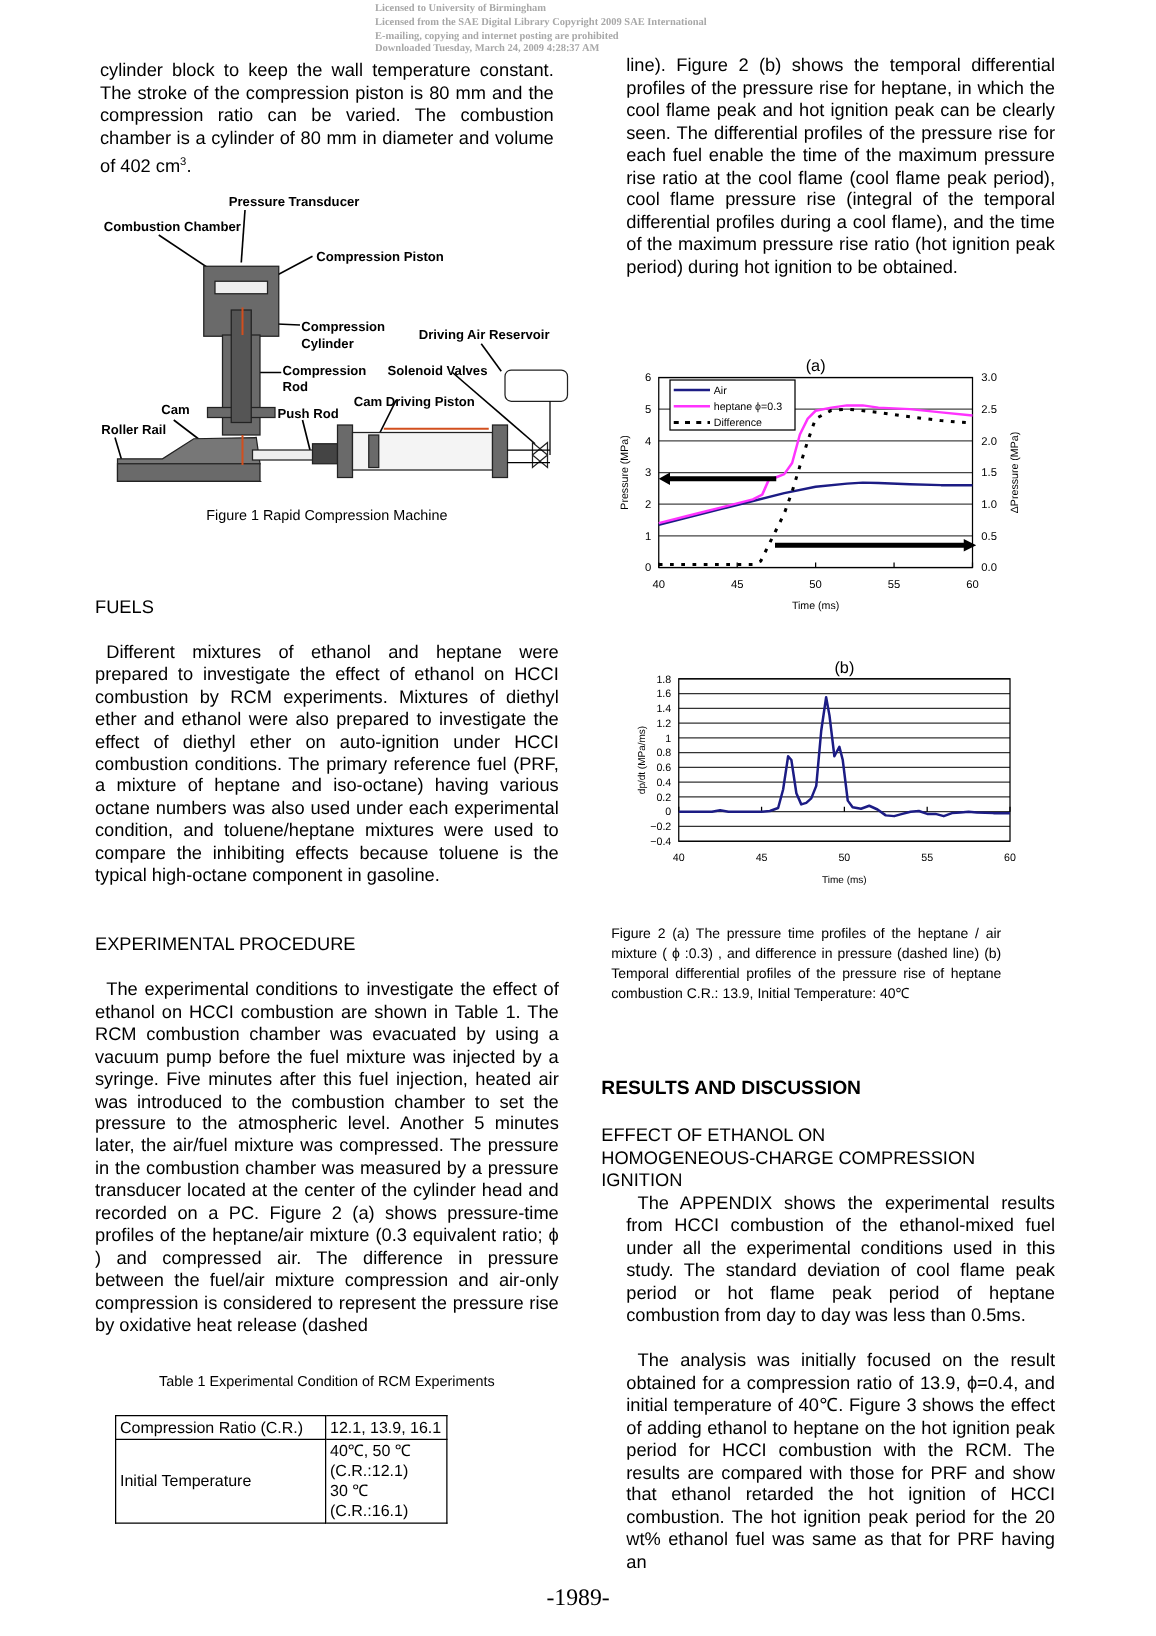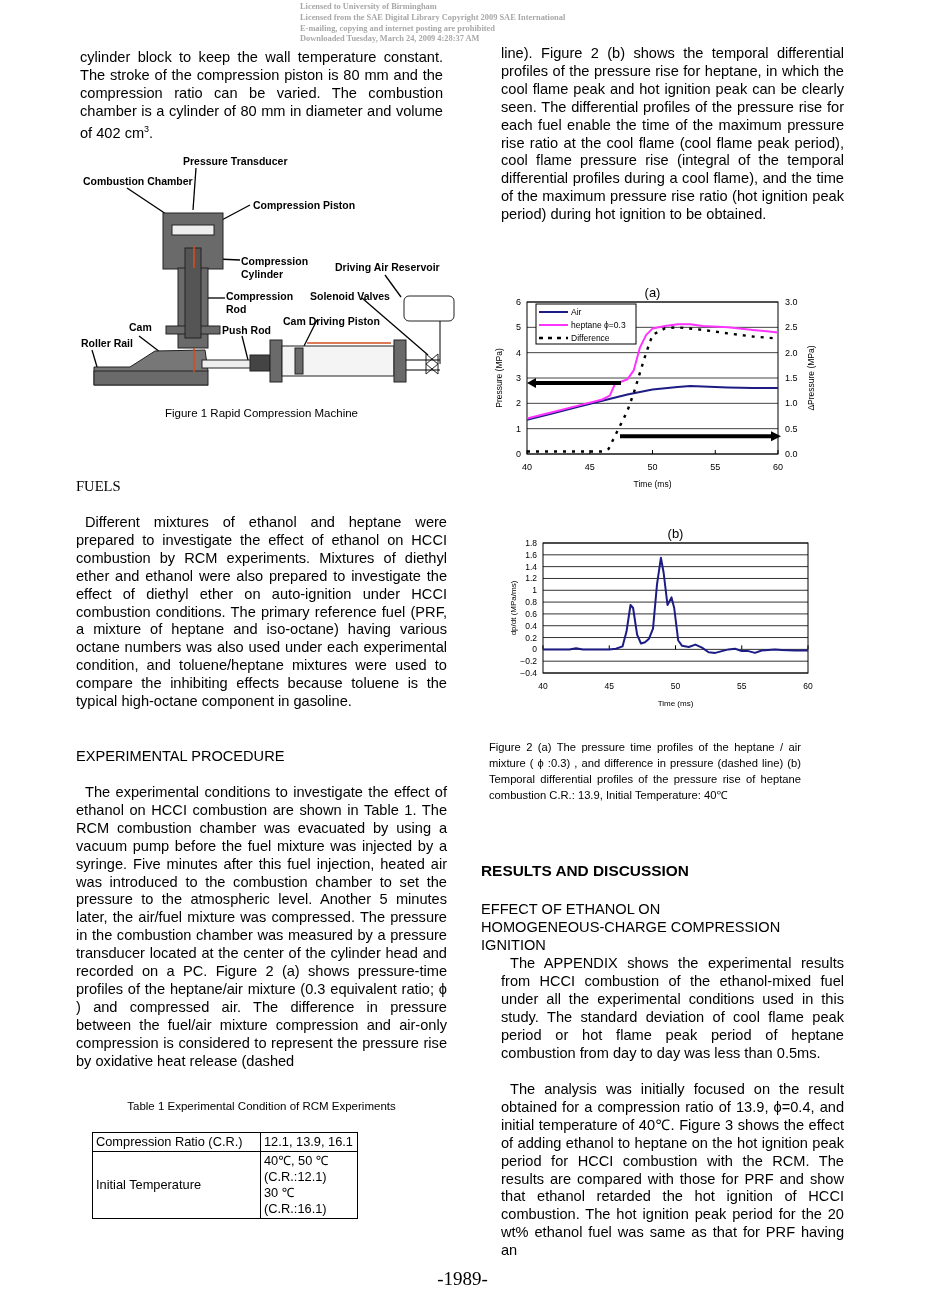--- a/index.html
+++ b/index.html
@@ -89,21 +89,21 @@
     <line x1="336" y1="220" x2="370" y2="220"></line>
   </g>
   <g stroke="#d24f1e" stroke-width="1.6">
     <line x1="124" y1="96" x2="124" y2="118"></line>
     <line x1="124" y1="198" x2="124" y2="222"></line>
     <line x1="237" y1="193" x2="321" y2="193"></line>
   </g>
 </svg>
 <div class="caption" style="left:76px;top:407px;width:371px;">Figure 1 Rapid Compression Machine</div>
 
-<div class="heading" style="left:76px;top:478px;font-family:Liberation Serif, serif;">FUELS</div>
+<div class="heading" style="left:76px;top:478px;">FUELS</div>
 <div class="col left indent" style="top:514px;">Different mixtures of ethanol and heptane were prepared to investigate the effect of ethanol on HCCI combustion by RCM experiments. Mixtures of diethyl ether and ethanol were also prepared to investigate the effect of diethyl ether on auto-ignition under HCCI combustion conditions. The primary reference fuel (PRF, a mixture of heptane and iso-octane) having various octane numbers was also used under each experimental condition, and toluene/heptane mixtures were used to compare the inhibiting effects because toluene is the typical high-octane component in gasoline.</div>
 
 <div class="heading" style="left:76px;top:748px;">EXPERIMENTAL PROCEDURE</div>
 <div class="col left indent" style="top:784px;">The experimental conditions to investigate the effect of ethanol on HCCI combustion are shown in Table 1. The RCM combustion chamber was evacuated by using a vacuum pump before the fuel mixture was injected by a syringe.  Five minutes after this fuel injection, heated air was introduced to the combustion chamber to set the pressure to the atmospheric level. Another 5 minutes later, the air/fuel mixture was compressed. The pressure in the combustion chamber was measured by a pressure transducer located at the center of the cylinder head and recorded on a PC. Figure 2 (a) shows pressure-time profiles of the heptane/air mixture (0.3 equivalent ratio; ϕ ) and compressed air. The difference in pressure between the fuel/air mixture compression and air-only compression is considered to represent the pressure rise by oxidative heat release (dashed</div>
 
 <div class="caption" style="left:76px;top:1100px;width:371px;">Table 1 Experimental Condition of RCM Experiments</div>
 <table class="cond">
   <tbody>
       <tr>
     <td>Compression Ratio (C.R.)</td>

